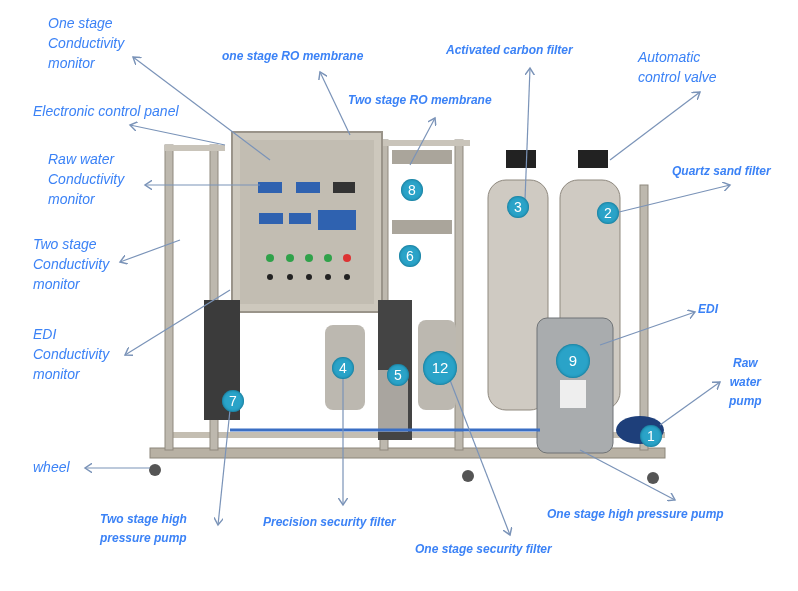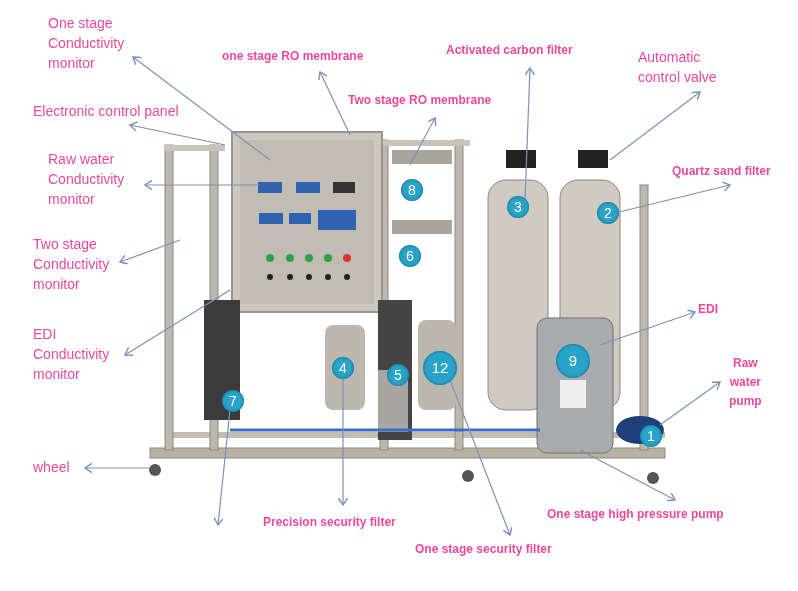--- a/index.html
+++ b/index.html
@@ -1,18 +1,18 @@
 <!DOCTYPE html>
 <html><head>
 <meta charset="utf-8">
 <style>
   html, body { margin:0; padding:0; background:#ffffff; }
   #canvas { position:relative; width:798px; height:591px; overflow:hidden; background:#ffffff;
             font-family:"Liberation Sans", sans-serif; }
-  .lbl { position:absolute; color:#ec4899; font-size:14px; line-height:20px; white-space:pre-line; }
+  .lbl { position:absolute; color:#3b82f6; font-size:14px; line-height:20px; white-space:pre-line;font-style:italic; }
   .lbl.b { font-weight:bold; font-size:12px; line-height:19px; }
   svg.layer { position:absolute; left:0; top:0; }
   .badge { position:absolute; width:22px; height:22px; color:#fff; font-size:14px; text-align:center;
            line-height:22px; background:#2aa3c8; border-radius:50%; box-shadow:0 0 3px #0a5f7a inset; }
   .badge.big { width:34px; height:34px; line-height:34px; font-size:15px; }
 </style>
 </head>
 <body>
 
 <div id="canvas">
@@ -142,16 +142,18 @@
   <div class="lbl b" style="left:348px;top:91px;">Two stage RO membrane</div>
   <div class="lbl" style="left:638px;top:47px;">Automatic
 control valve</div>
   <div class="lbl b" style="left:446px;top:41px;">Activated carbon filter</div>
   <div class="lbl b" style="left:672px;top:162px;text-align:center;">Quartz sand filter</div>
   <div class="lbl b" style="left:698px;top:300px;">EDI</div>
   <div class="lbl b" style="left:729px;top:354px;text-align:center;">Raw
 water
 pump</div>
 
+  <div class="lbl b" style="left:100px;top:510px;">Two stage high
+pressure pump</div>
   <div class="lbl b" style="left:263px;top:513px;">Precision security filter</div>
   <div class="lbl b" style="left:415px;top:540px;">One stage security filter</div>
   <div class="lbl b" style="left:547px;top:505px;">One stage high pressure pump</div>
 </div>
 
 </body></html>

